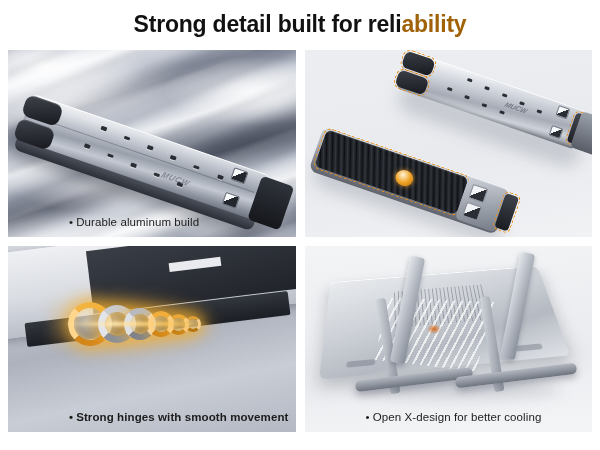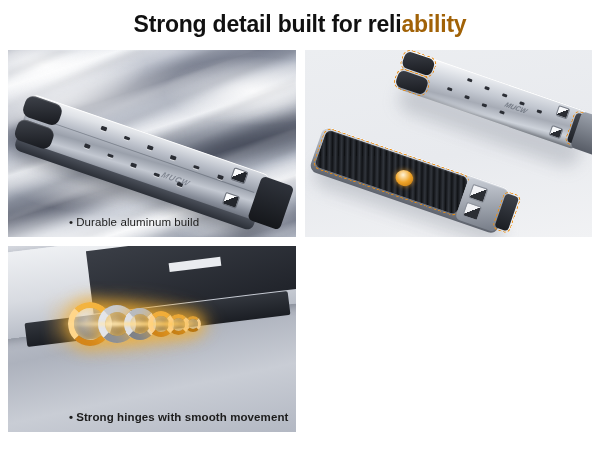--- a/index.html
+++ b/index.html
@@ -584,15 +584,35 @@
         <div class="ring r5"></div>
         <div class="ring r6"></div>
       </div>
       <div class="streak"></div>
 
       <div class="caption">
         <span class="dot">•</span><span>Strong hinges with smooth movement</span>
       </div>
     </div>
 
+    <div class="panel p4">
+      <div class="shadow4"></div>
+      <div class="laptop">
+        <div class="grille"></div>
+        <div class="ft l"></div>
+        <div class="ft r"></div>
+      </div>
+      <div class="airflow"></div>
+      <div class="hotspot"></div>
+      <div class="leg a"></div>
+      <div class="leg b"></div>
+      <div class="riser a"></div>
+      <div class="riser b"></div>
+      <div class="base a"></div>
+      <div class="base b"></div>
+
+      <div class="caption">
+        <span class="dot">•</span><span>Open X-design for better cooling</span>
+      </div>
+    </div>
 
   </div>
 </div>
 
 </body></html>

